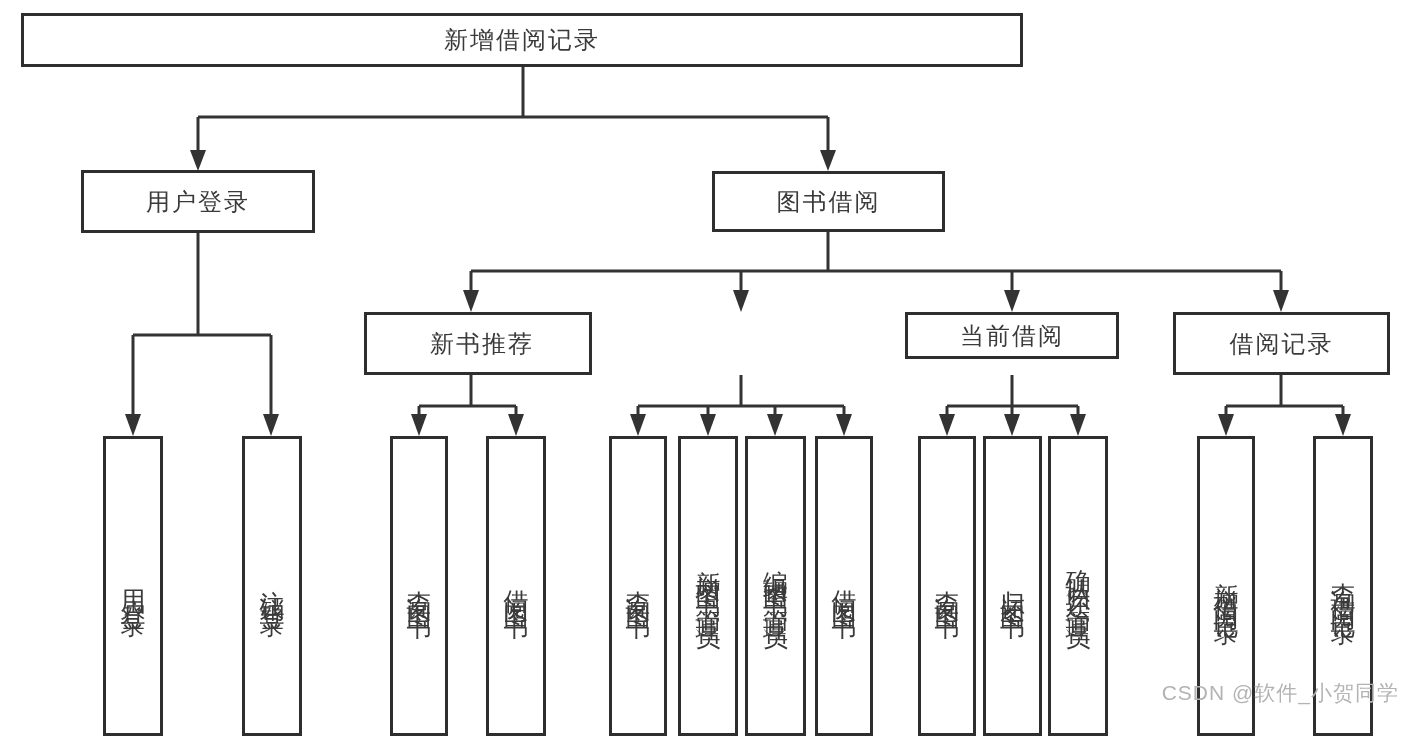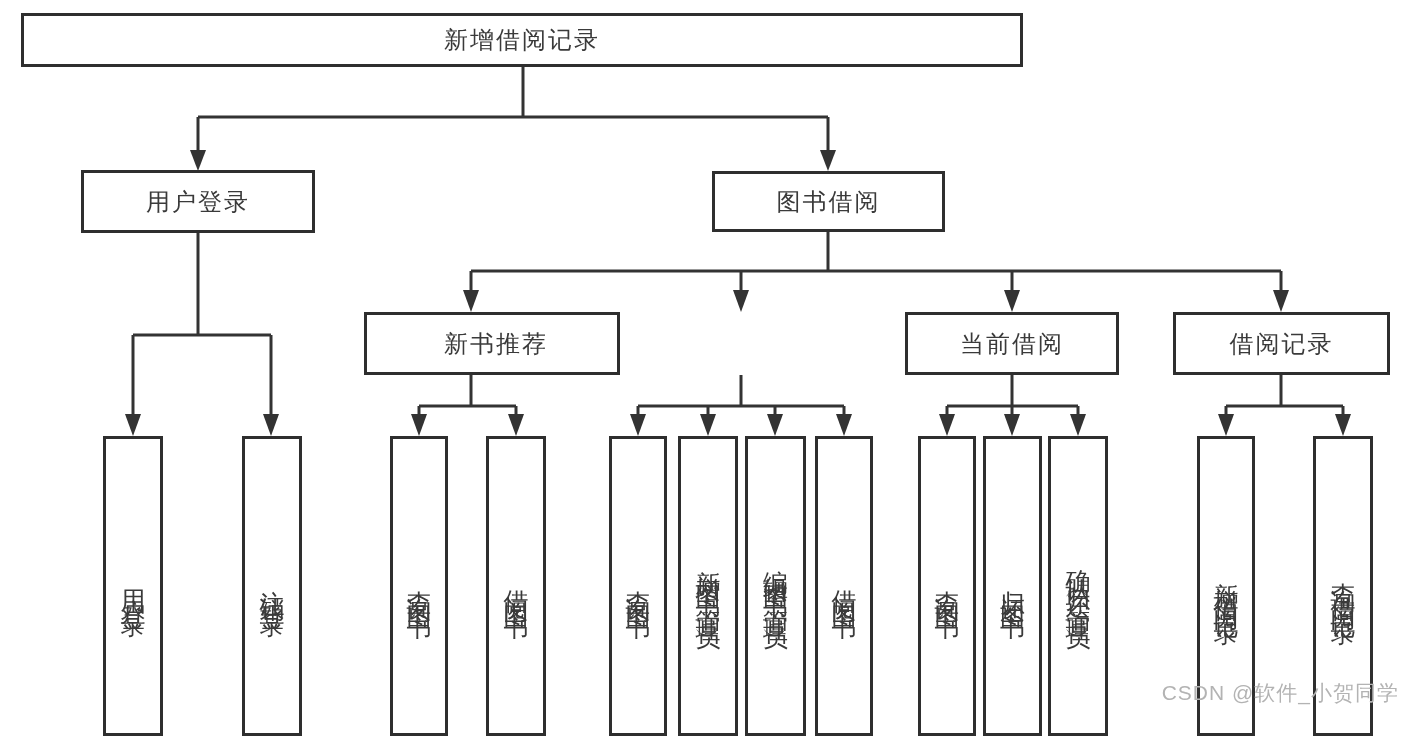--- a/index.html
+++ b/index.html
@@ -126,22 +126,22 @@
       <polygon points="1218,414 1234,414 1226,436"></polygon>
       <polygon points="1335,414 1351,414 1343,436"></polygon>
     </g>
   </svg>
 
   <div class="node h" style="left:21px; top:13px; width:1002px; height:54px;">新增借阅记录</div>
 
   <div class="node h" style="left:81px; top:170px; width:234px; height:63px;">用户登录</div>
   <div class="node h" style="left:712px; top:171px; width:233px; height:61px;">图书借阅</div>
 
-  <div class="node h" style="left:364px; top:312px; width:256px; height:63px;padding-left:8px;">新书推荐</div>
-  <div class="node h" style="left:905px; top:312px; width:214px; height:63px;">当前借阅</div>
+  <div class="node h" style="left:364px; top:312px; width:228px; height:63px;padding-left:8px;">新书推荐</div>
+  <div class="node h" style="left:905px; top:312px; width:214px; height:47px;">当前借阅</div>
   <div class="node h" style="left:1173px; top:312px; width:217px; height:63px;">借阅记录</div>
 
   <div class="node v" style="left:103px; top:436px; width:60px; height:300px;">用户登录</div>
   <div class="node v" style="left:242px; top:436px; width:60px; height:300px;">注销登录</div>
 
   <div class="node v" style="left:390px; top:436px; width:58px; height:300px;">查询图书</div>
   <div class="node v" style="left:486px; top:436px; width:60px; height:300px;">借阅图书</div>
 
   <div class="node v" style="left:609px; top:436px; width:58px; height:300px;">查询图书</div>
   <div class="node v" style="left:678px; top:436px; width:60px; height:300px;">新增图书（管理员）</div>

